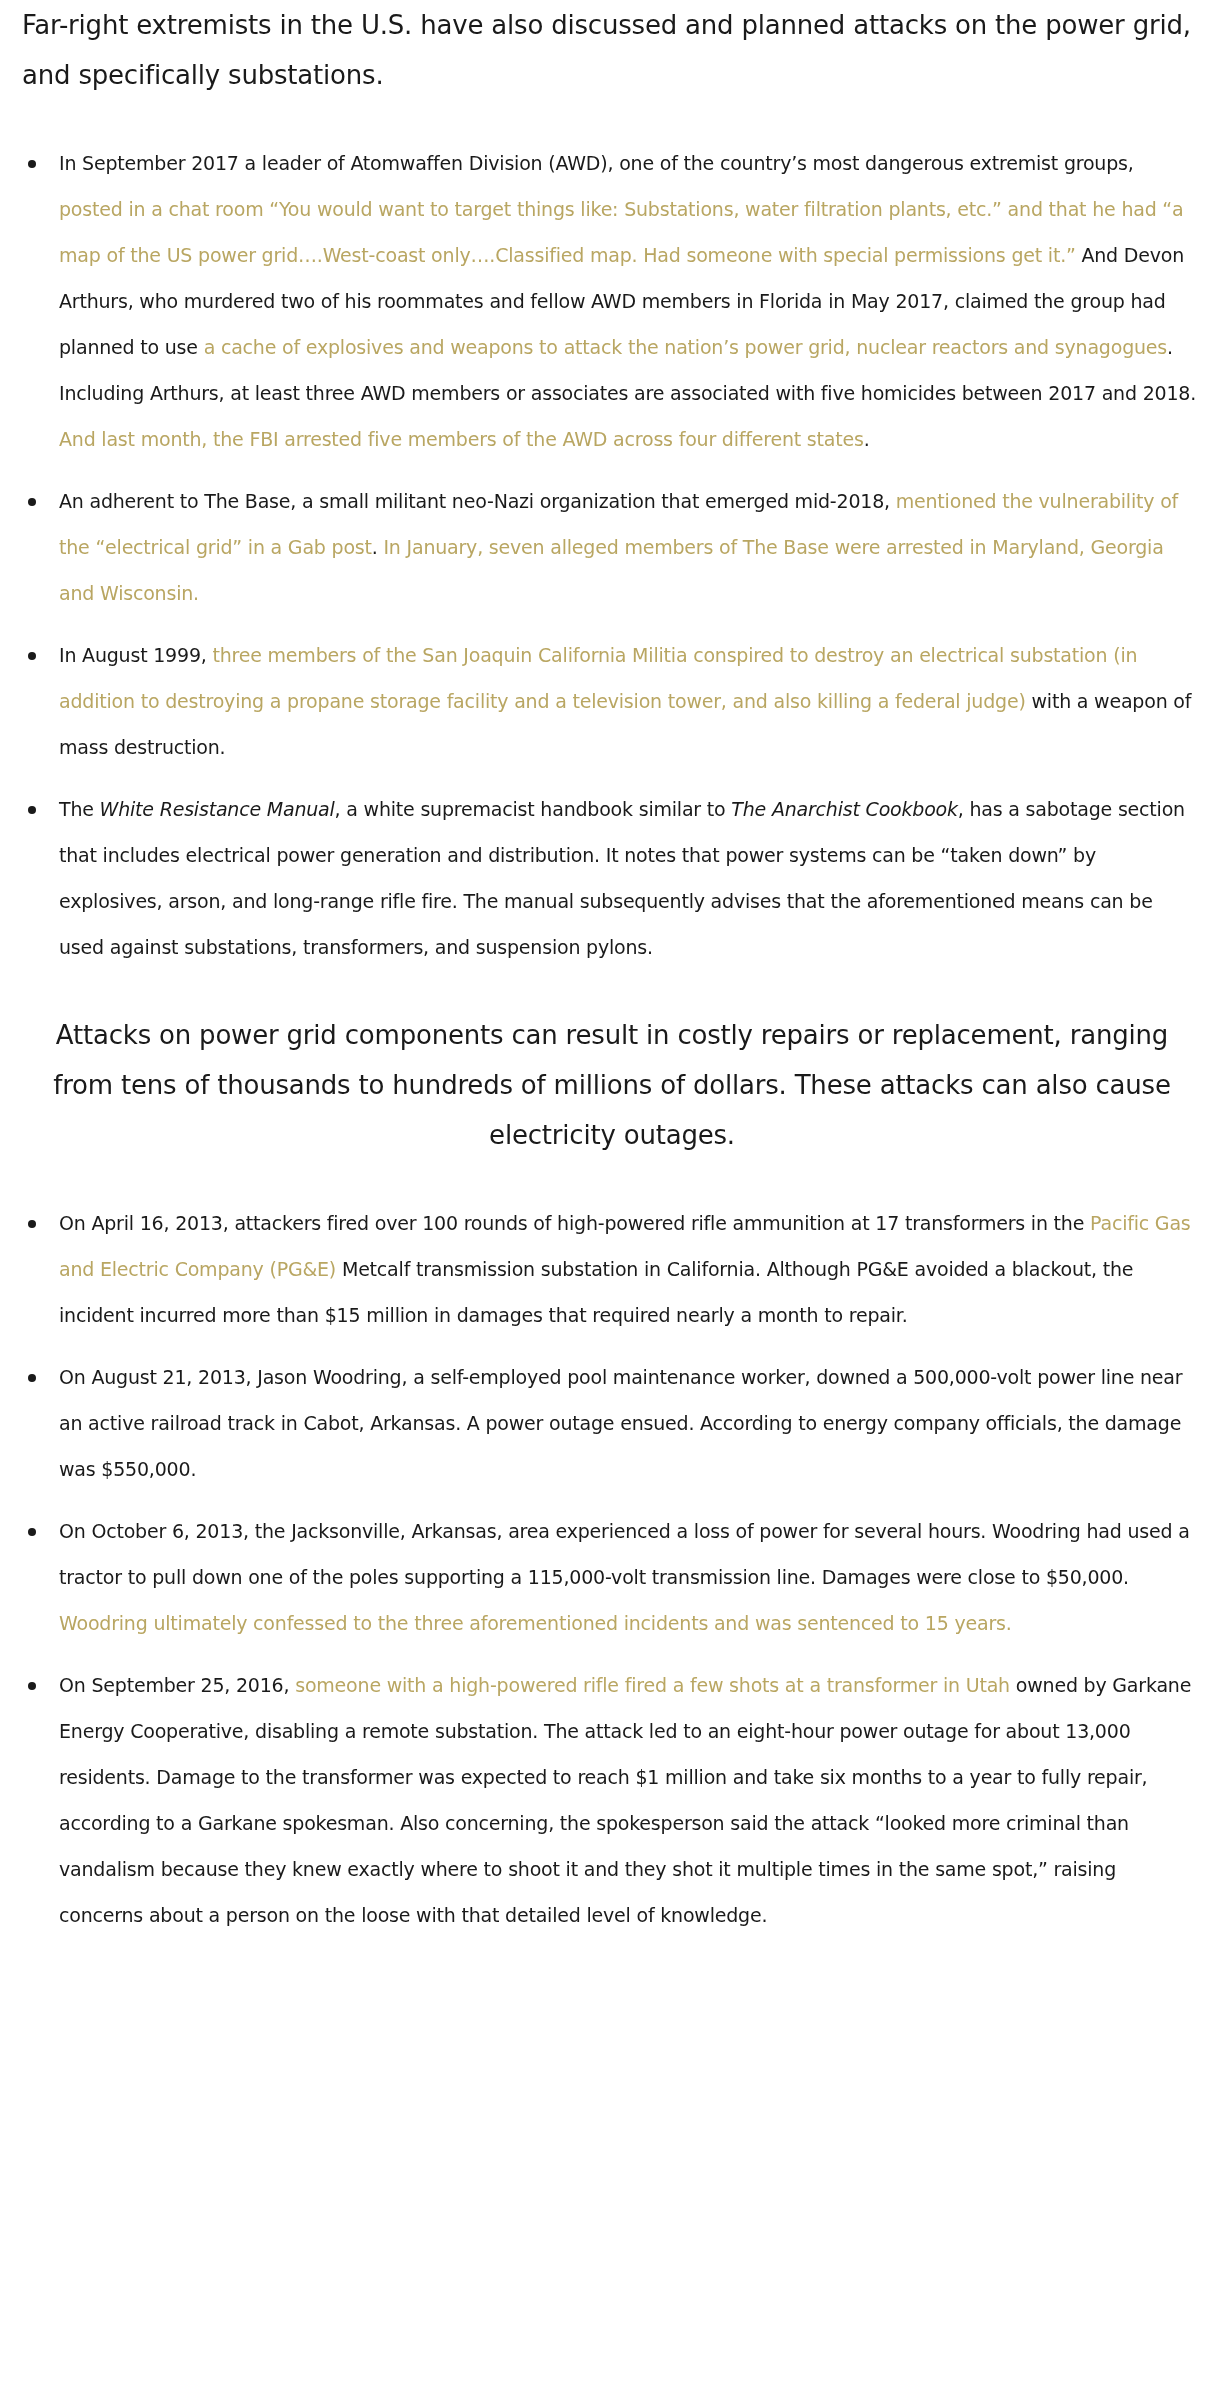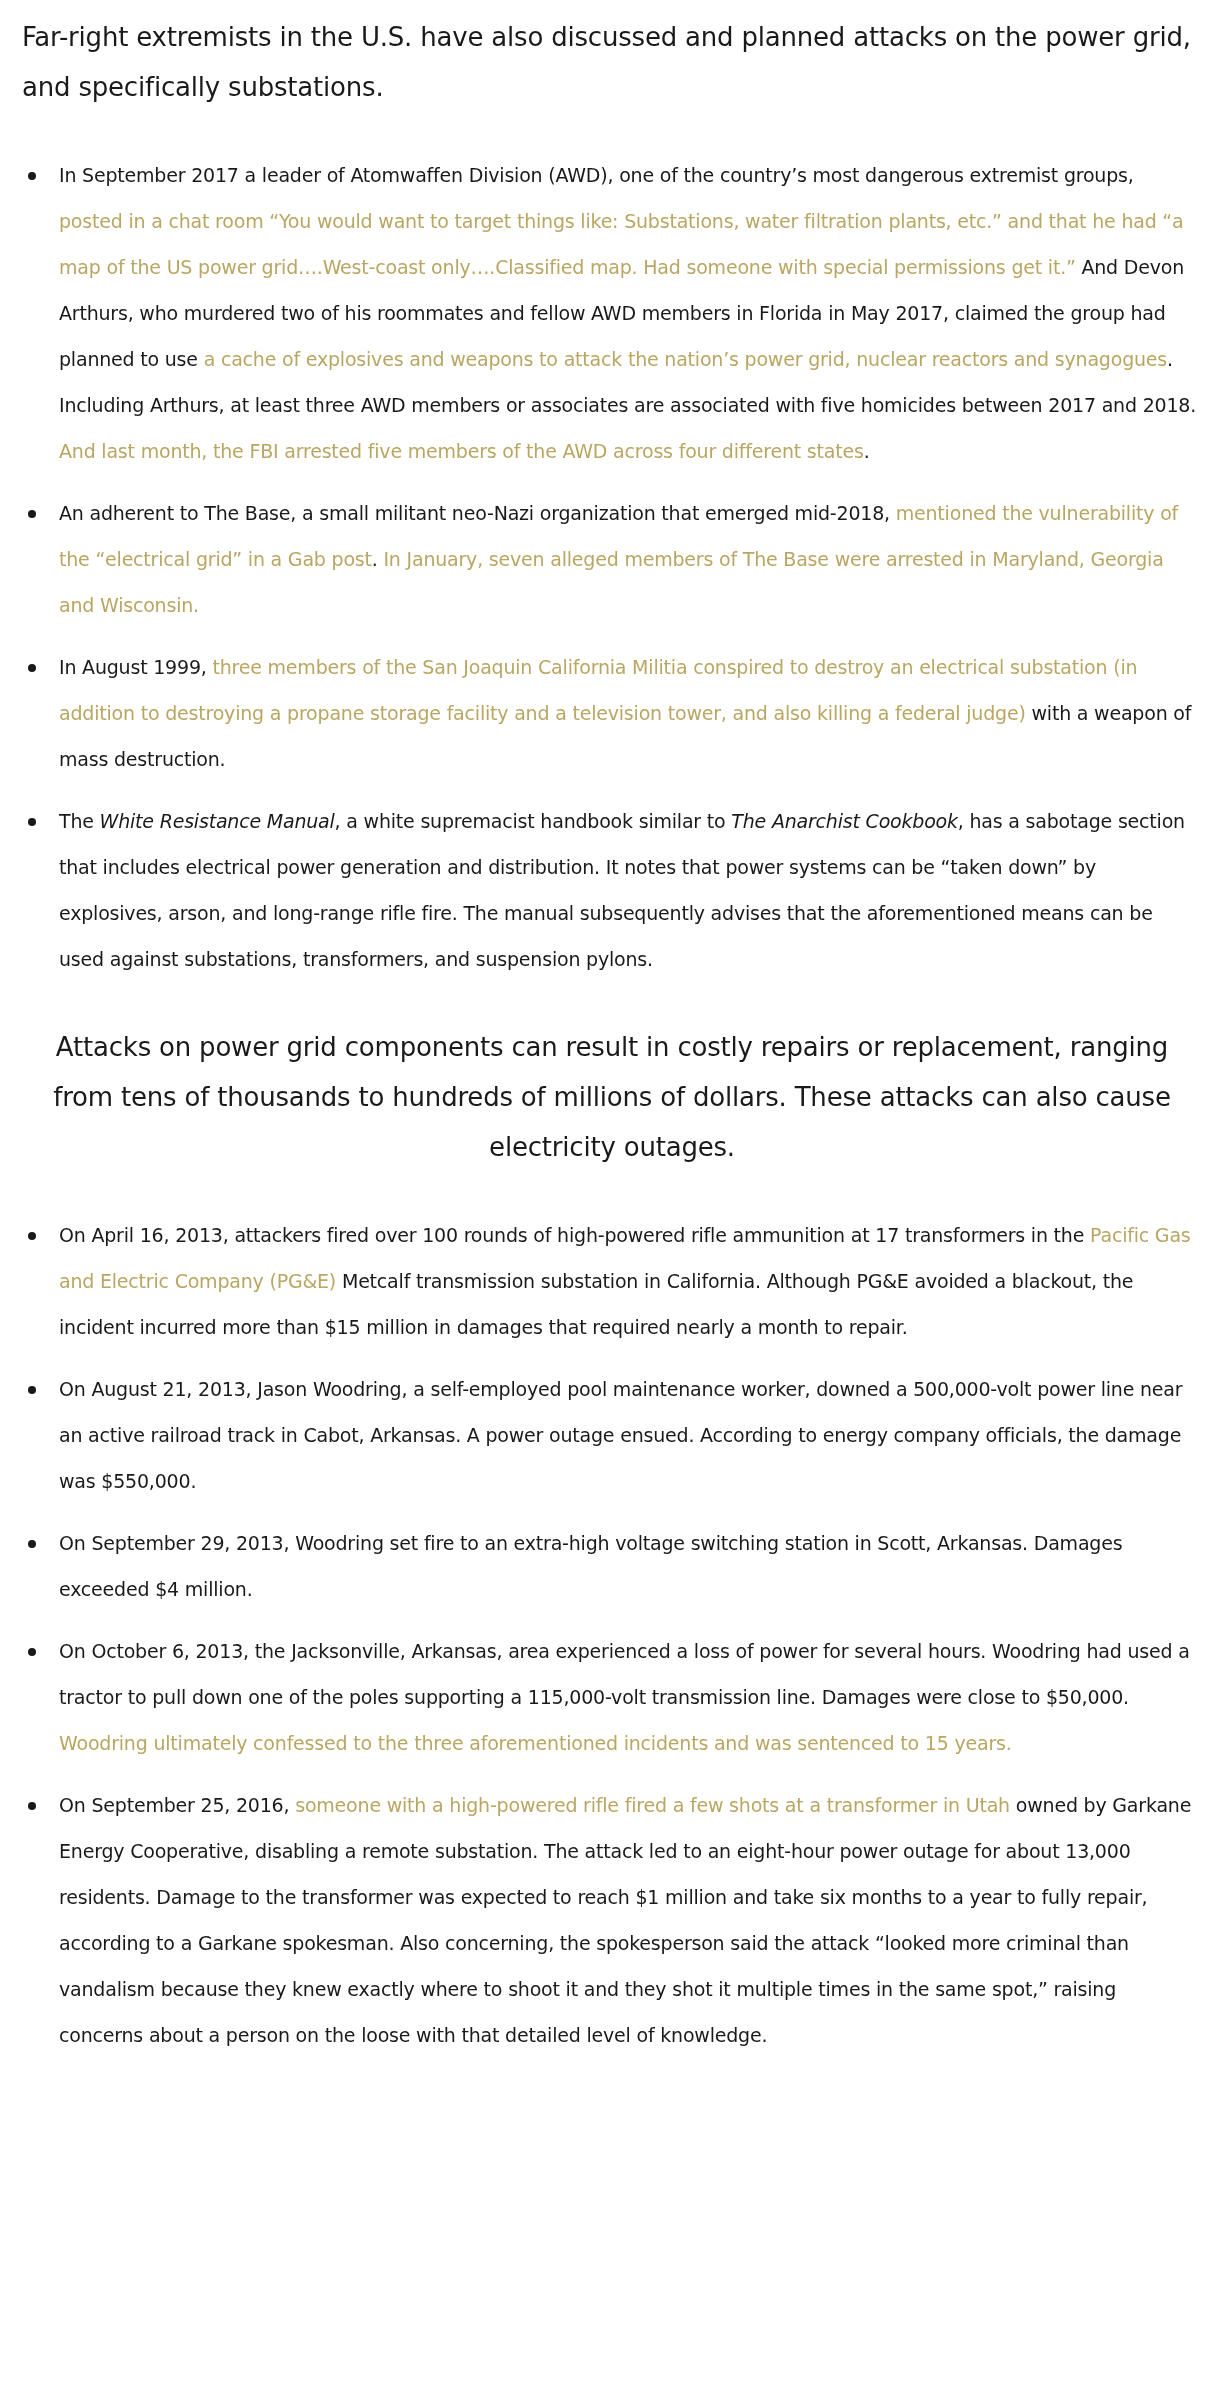--- a/index.html
+++ b/index.html
@@ -3,21 +3,21 @@
 <meta charset="utf-8">
 <style>
   html, body { margin: 0; padding: 0; background: #ffffff; }
   body {
     width: 1224px;
     height: 2386px;
     overflow: hidden;
     font-family: "DejaVu Sans", sans-serif;
     color: #1a1a1a;
   }
-  .content { padding: 0 22px 0 22px; margin-top: 12px; }
+  .content { padding: 0 22px 0 22px; }
   p.lead {
     font-size: 26px;
     line-height: 50px;
     margin: 0;
     letter-spacing: -0.2px;
   }
   p.lead.first { margin-top: 0; }
   ul.items {
     list-style: none;
     margin: 40px 0 40px 0;
@@ -62,20 +62,19 @@
     <li><span>The </span><em>White Resistance Manual</em><span>, a white supremacist handbook similar to </span><em>The Anarchist Cookbook</em><span>, has a sabotage section that includes electrical power generation and distribution. It notes that power systems can be “taken down” by explosives, arson, and long-range rifle fire. The manual subsequently advises that the aforementioned means can be used against substations, transformers, and suspension pylons.</span></li>
   </ul>
 
   <p class="lead sec2">Attacks on power grid components can result in costly repairs or replacement, ranging from tens of thousands to hundreds of millions of dollars. These attacks can also cause electricity outages.</p>
 
   <ul class="items">
     <li><span>On April 16, 2013, attackers fired over 100 rounds of high-powered rifle ammunition at 17 transformers in the </span><a class="link" href="#" style="color: rgb(185, 166, 98);">Pacific Gas and Electric Company (PG&amp;E)</a><span> Metcalf transmission substation in California. Although PG&amp;E avoided a blackout, the incident incurred more than $15 million in damages that required nearly a month to repair.</span></li>
 
     <li><span>On August 21, 2013, Jason Woodring, a self-employed pool maintenance worker, downed a 500,000-volt power line near an active railroad track in Cabot, Arkansas. A power outage ensued. According to energy company officials, the damage was $550,000.</span></li>
 
-    <li><span>On September 29, 2013, Woodring set fire to an extra-high voltage switching station in Scott, Arkansas. Damages exceeded $4 million.</span></li>
 
     <li><span>On October 6, 2013, the Jacksonville, Arkansas, area experienced a loss of power for several hours. Woodring had used a tractor to pull down one of the poles supporting a 115,000-volt transmission line. Damages were close to $50,000. </span><a class="link" href="#" style="color: rgb(185, 166, 98);">Woodring ultimately confessed to the three aforementioned incidents and was sentenced to 15 years.</a></li>
 
     <li><span>On September 25, 2016, </span><a class="link" href="#" style="color: rgb(185, 166, 98);">someone with a high-powered rifle fired a few shots at a transformer in Utah</a><span> owned by Garkane Energy Cooperative, disabling a remote substation. The attack led to an eight-hour power outage for about 13,000 residents. Damage to the transformer was expected to reach $1 million and take six months to a year to fully repair, according to a Garkane spokesman. Also concerning, the spokesperson said the attack “looked more criminal than vandalism because they knew exactly where to shoot it and they shot it multiple times in the same spot,” raising concerns about a person on the loose with that detailed level of knowledge.</span></li>
   </ul>
 
 </div>
 
 </body></html>

